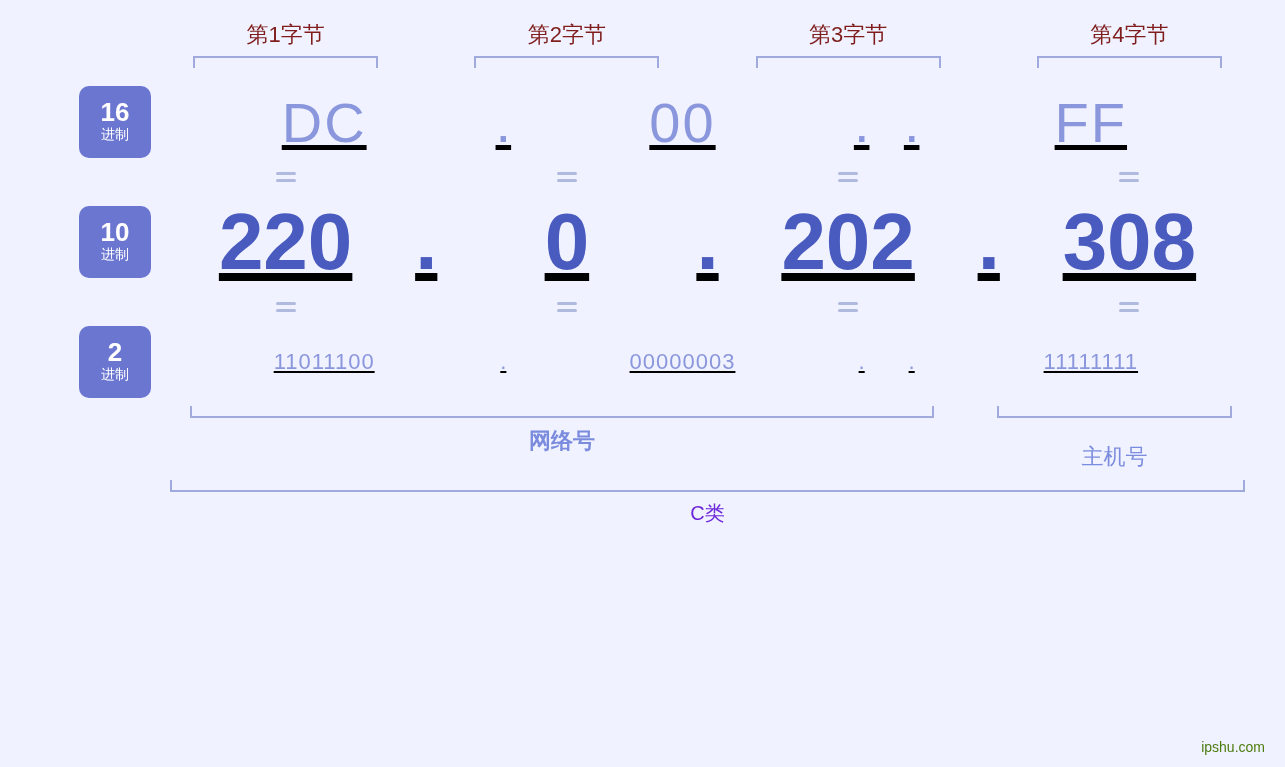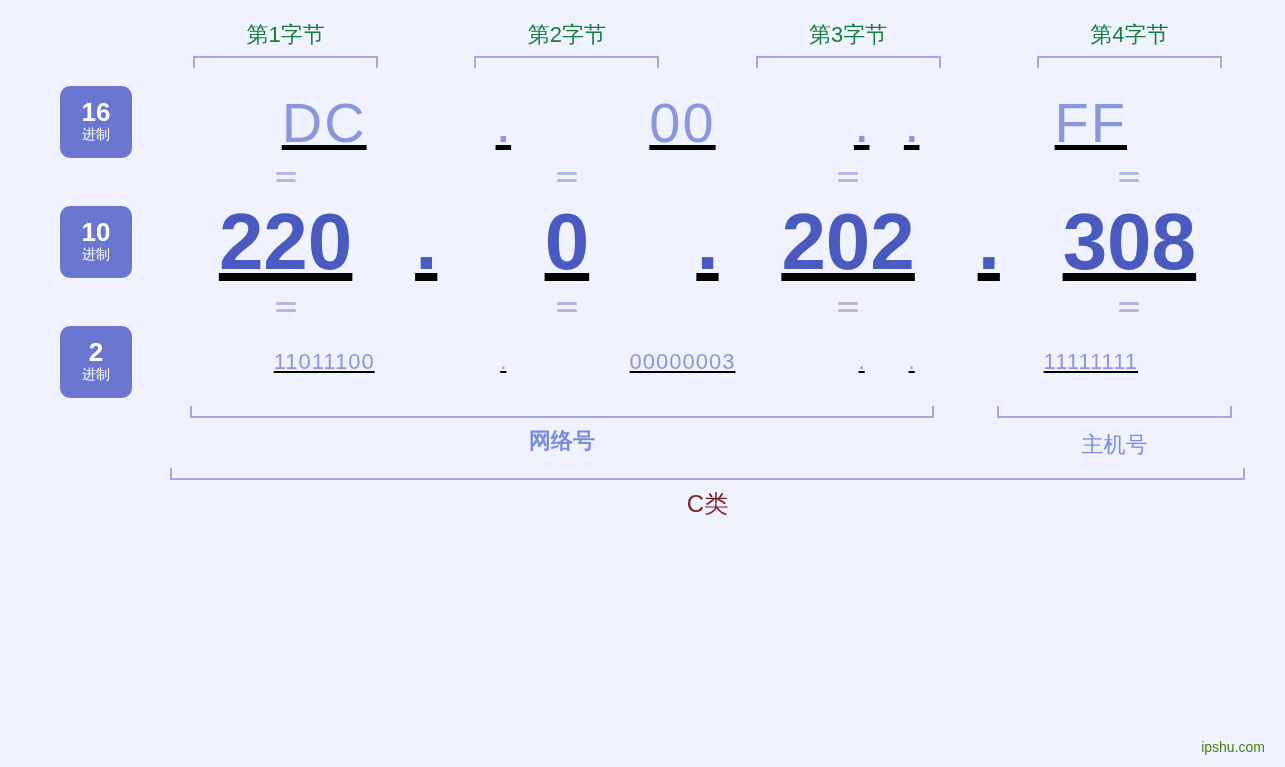--- a/index.html
+++ b/index.html
@@ -27,21 +27,21 @@
       margin-left: 130px;
       margin-bottom: 8px;
     }
     .byte-col {
       flex: 1;
       display: flex;
       flex-direction: column;
       align-items: center;
     }
     .byte-label {
-      color: #15803d;
+      color: #7f1d1d;
       font-size: 22px;
       margin-bottom: 6px;
     }
     .bracket-top {
       width: 80%;
       height: 12px;
       border-top: 2px solid #a0aadd;
       border-left: 2px solid #a0aadd;
       border-right: 2px solid #a0aadd;
     }
@@ -72,21 +72,21 @@
     
     .data-row {
       display: flex;
       align-items: center;
       margin-bottom: 0;
     }
     .data-row .badge-wrapper {
       width: 130px;
       display: flex;
       align-items: center;
-      justify-content: flex-start;
+      justify-content: center;
       padding-left: 20px;
     }
 
     .values-row {
       display: flex;
       flex: 1;
       align-items: center;
       text-decoration: underline;
     }
 
@@ -363,25 +363,25 @@
     <div style="display:flex; width:100%;">
 
       <div style="flex:3; display:flex; flex-direction:column; align-items:center;font-weight:bold;">
         <div style="width:95%; height:12px; border-bottom:2px solid #a0aadd; border-left:2px solid #a0aadd; border-right:2px solid #a0aadd;"></div>
         <span style="color:#7b8cde; font-size:22px; margin-top:8px;">网络号</span>
       </div>
       <div style="flex:0 0 30px;"></div>
 
       <div style="flex:1; display:flex; flex-direction:column; align-items:center;">
         <div style="width:90%; height:12px; border-bottom:2px solid #a0aadd; border-left:2px solid #a0aadd; border-right:2px solid #a0aadd;"></div>
-        <span style="color:#7b8cde; font-size:22px; margin-top:12px;text-align:right;">主机号</span>
+        <span style="color:#7b8cde; font-size:22px; margin-top:24px;text-align:right;">主机号</span>
       </div>
     </div>
   </div>
 
   <div style="margin-left:130px; margin-top:8px;">
     <div style="width:100%; height:12px; border-bottom:2px solid #a0aadd; border-left:2px solid #a0aadd; border-right:2px solid #a0aadd;"></div>
-    <div style="color:#7f1d1d; font-size:24px; text-align:center; margin-top:8px;">C类</div>
+    <div style="color:#6d28d9; font-size:20px; text-align:center; margin-top:8px;">C类</div>
   </div>
 
   <div class="watermark">ipshu.com</div>
 
 </div>
 
 </body></html>

